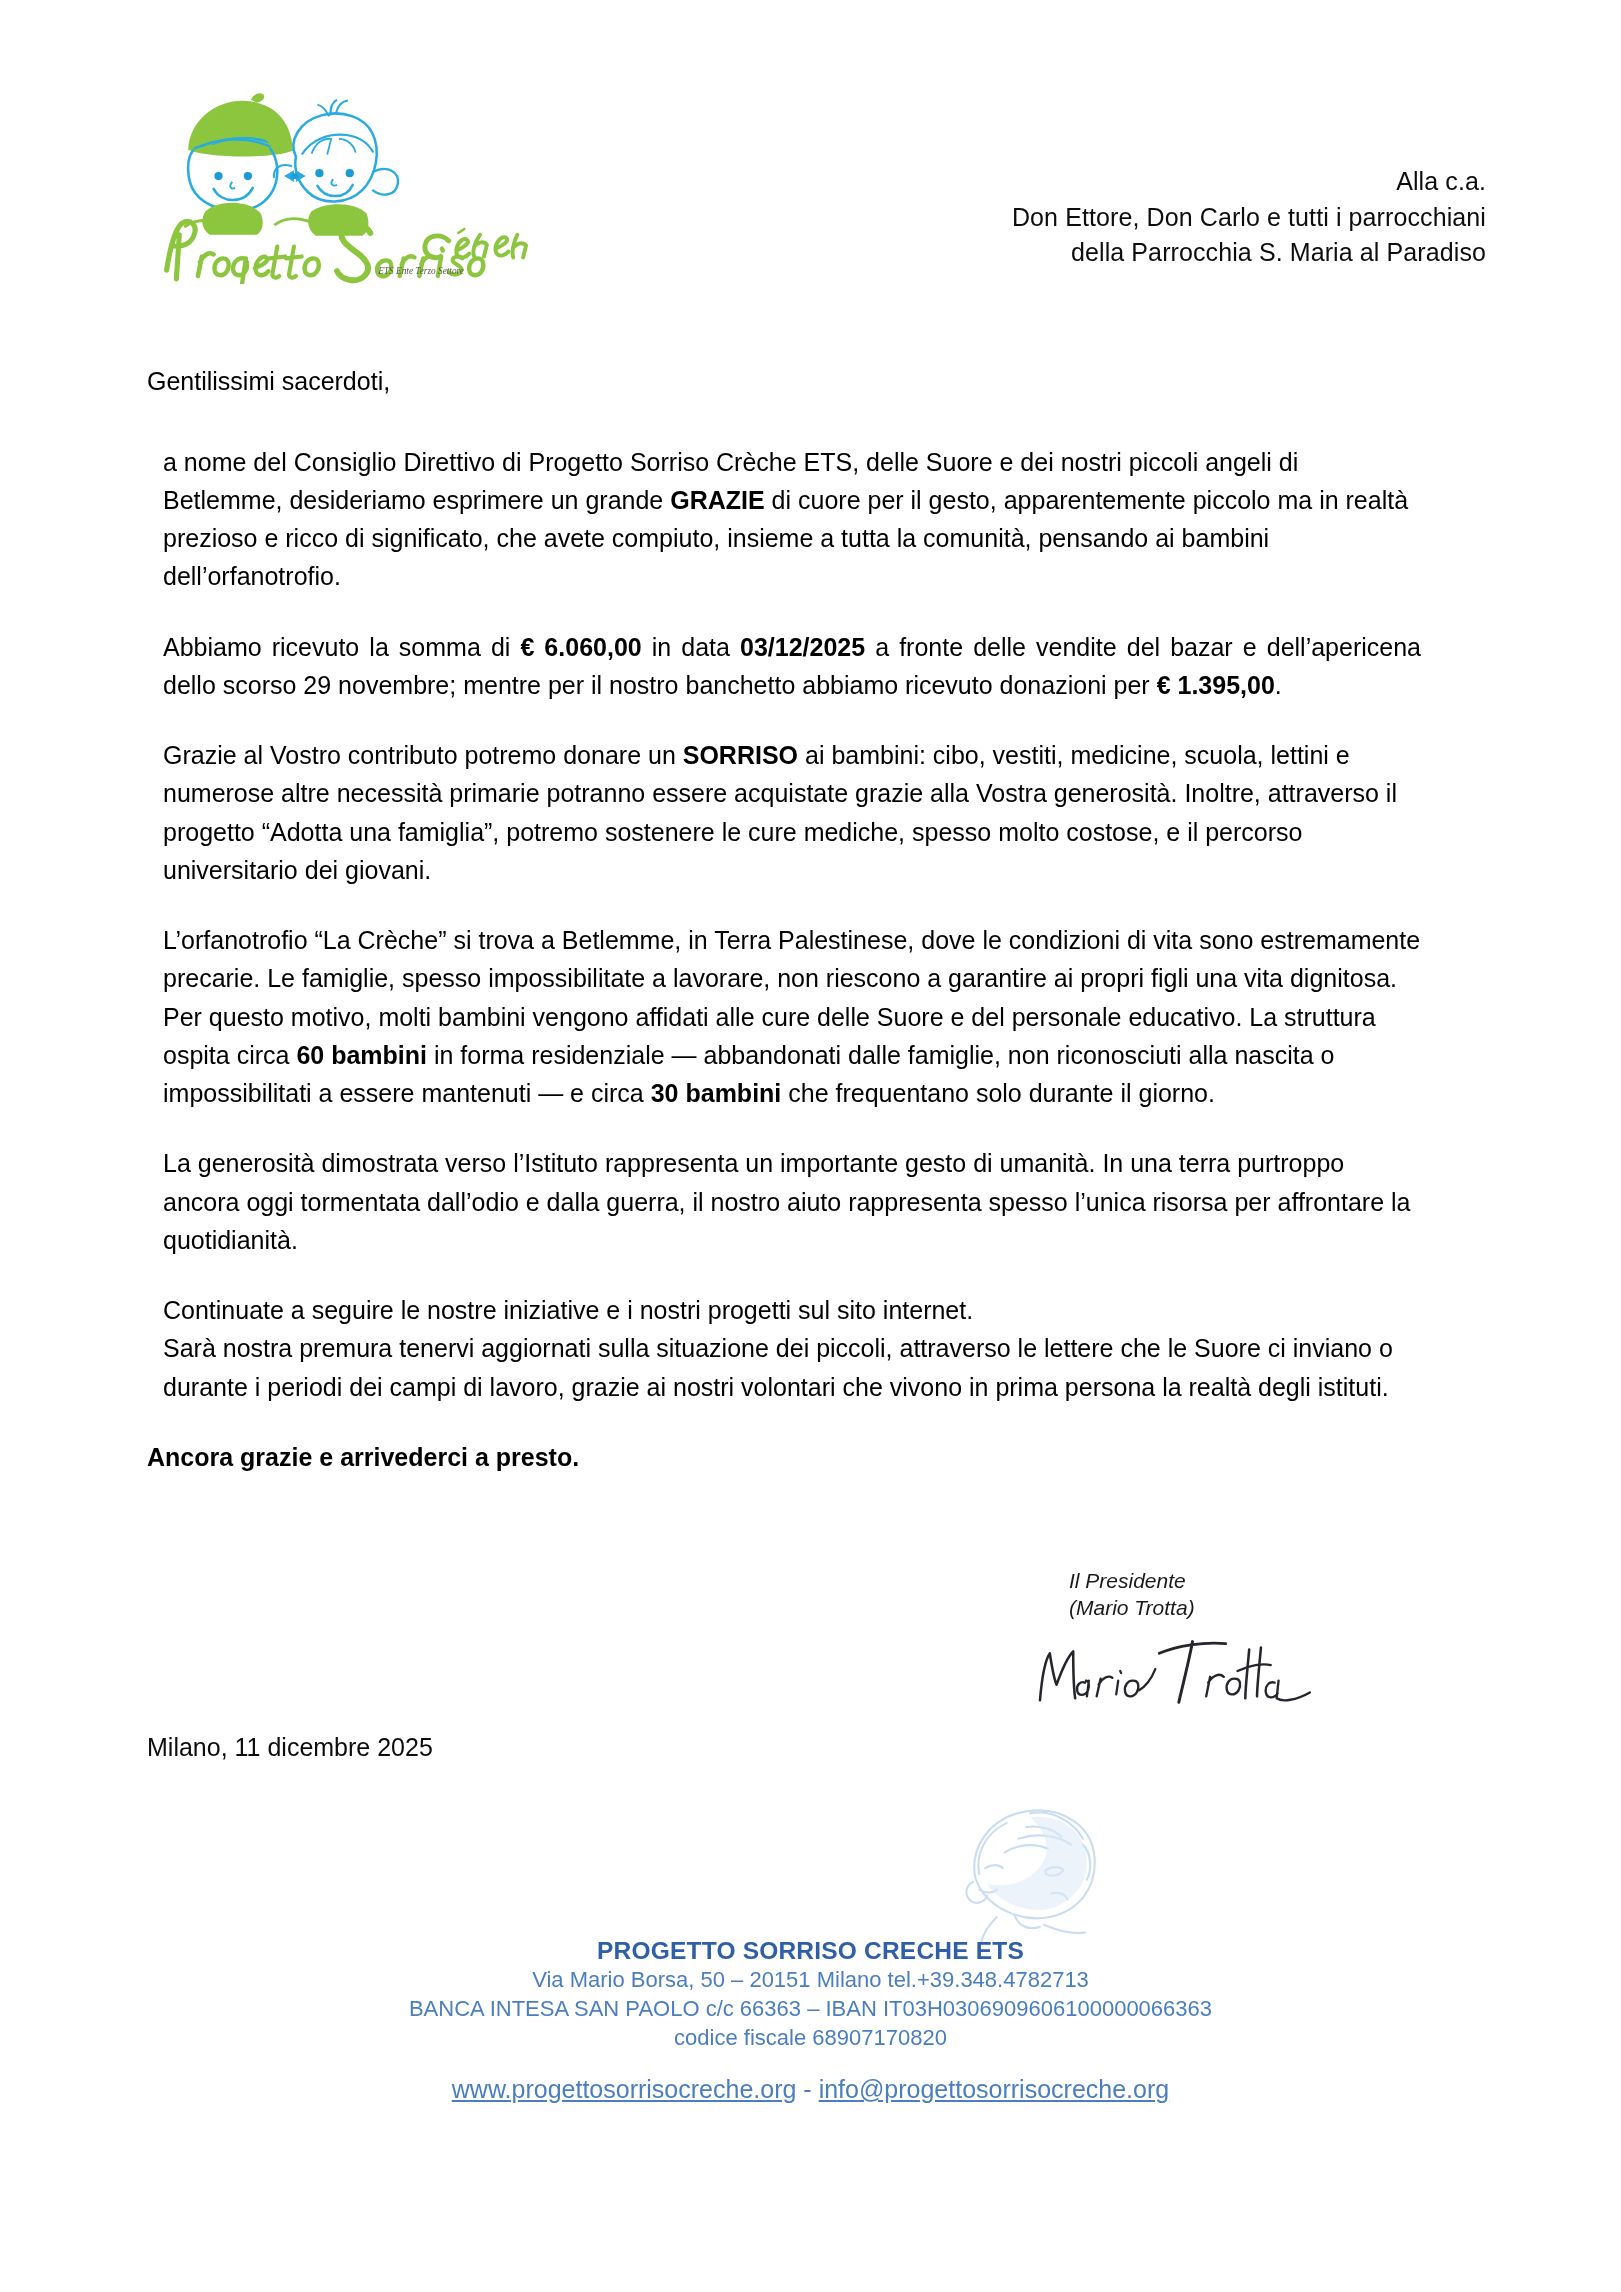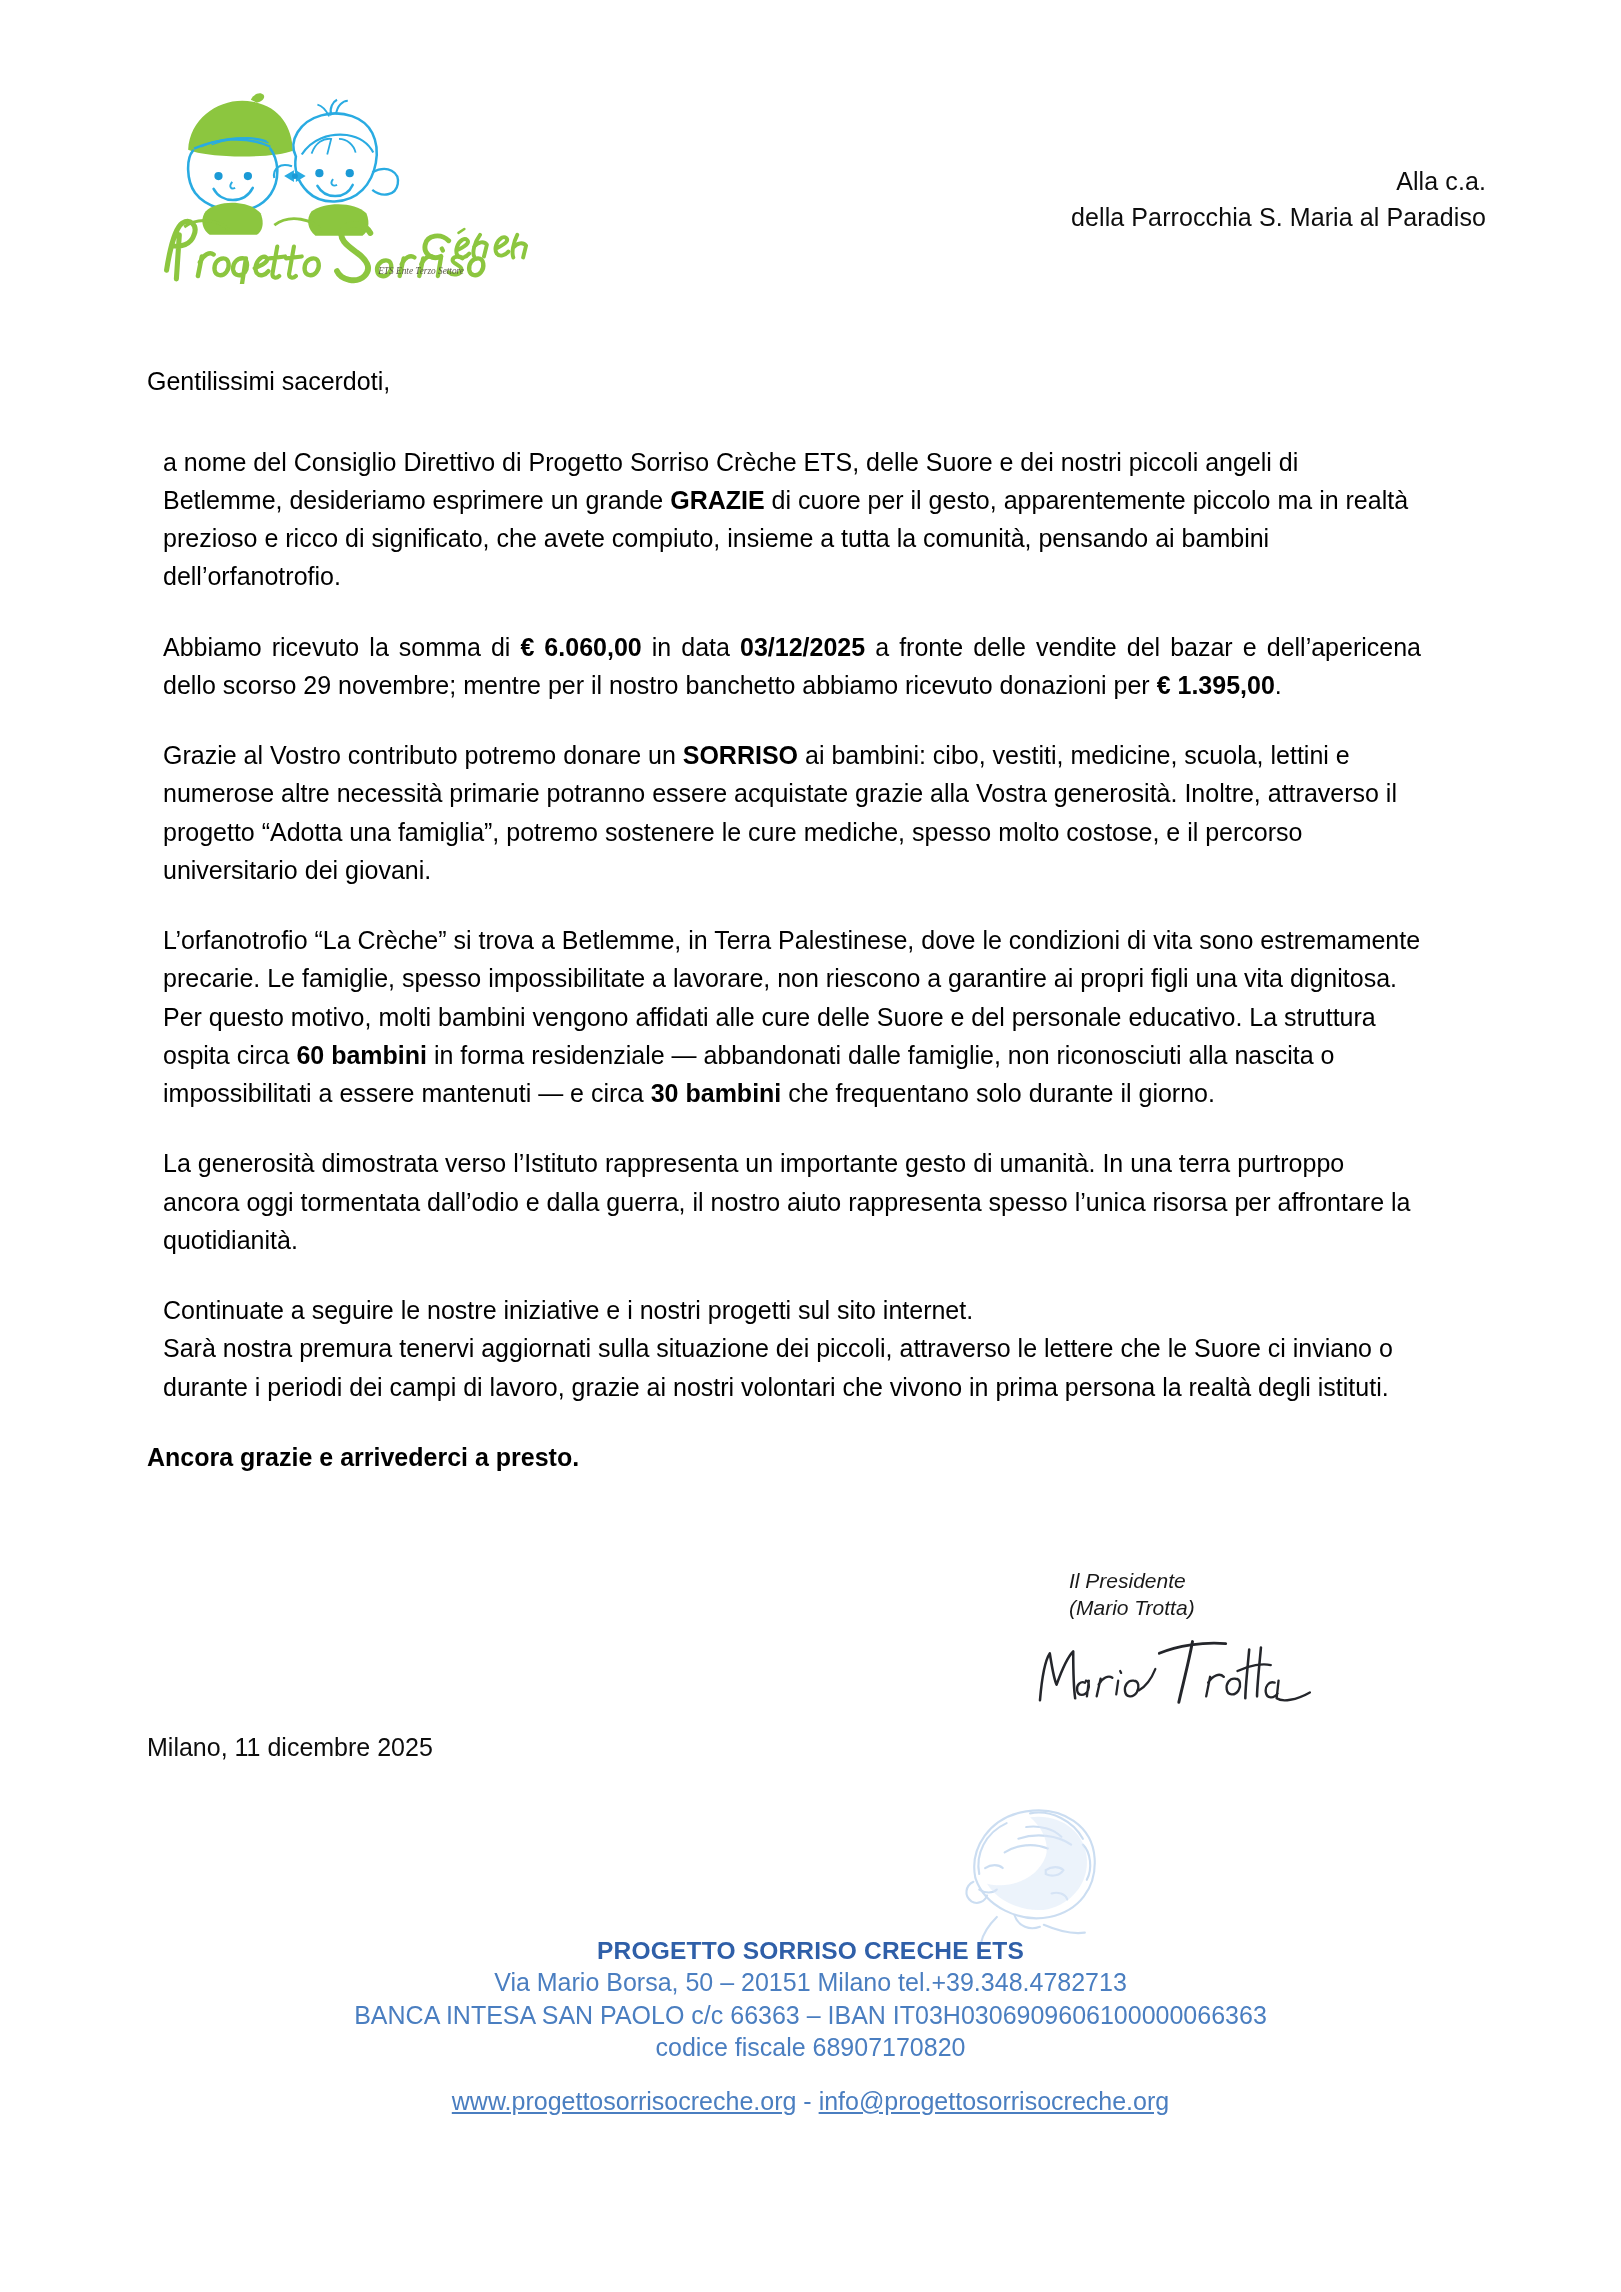--- a/index.html
+++ b/index.html
@@ -131,21 +131,21 @@
   }
   .footer-org {
     font-weight: bold;
     font-size: 24.5px;
     letter-spacing: 0.2px;
     color: #2f5fa8;
     line-height: 1.28;
     margin-top: 26px;
   }
   .footer-line {
-    font-size: 25px;
+    font-size: 22px;
     line-height: 1.30;
     color: #4a7ec0;
   }
   .footer-links {
     font-size: 25px;
     line-height: 1.40;
     margin-top: 20px;
     color: #4a7ec0;
   }
   .footer-links a {
@@ -244,20 +244,21 @@
           <path d="M356 174 C360 172 365 170 367 167 C369 164 366 161 362 163 C357 166 354 174 357 179 C360 183 366 181 369 177" stroke-width="4"></path>
           <path d="M378 160 C374 168 372 178 374 183 M374 173 C378 168 384 167 387 171 L384 183" stroke-width="4"></path>
         </g>
 
         <text x="236" y="200" font-family="'Liberation Serif', serif" font-style="italic" font-size="9.5" fill="#5a5a48">ETS Ente Terzo Settore</text>
       </svg>
     </div>
 
     <div class="addressee">
       <div>Alla c.a.</div>
+      <div>Don Ettore, Don Carlo e tutti i parrocchiani</div>
       <div>della Parrocchia S. Maria al Paradiso</div>
     </div>
   </div>
 
   <div class="body-wrap">
     <div class="salutation">Gentilissimi sacerdoti,</div>
 
     <p class="para" id="para-0"><span>a nome del Consiglio Direttivo di Progetto Sorriso Crèche ETS, delle Suore e dei nostri piccoli angeli di Betlemme, desideriamo esprimere un grande </span><b>GRAZIE</b><span> di cuore per il gesto, apparentemente piccolo ma in realtà prezioso e ricco di significato, che avete compiuto, insieme a tutta la comunità, pensando ai bambini dell’orfanotrofio.</span></p>
     <p class="para justify" id="para-1"><span>Abbiamo ricevuto la somma di </span><b>€ 6.060,00</b><span> in data </span><b>03/12/2025</b><span> a fronte delle vendite del bazar e dell’apericena dello scorso 29 novembre; mentre per il nostro banchetto abbiamo ricevuto donazioni per </span><b>€ 1.395,00</b><span>.</span></p>
     <p class="para" id="para-2"><span>Grazie al Vostro contributo potremo donare un </span><b>SORRISO</b><span> ai bambini: cibo, vestiti, medicine, scuola, lettini e numerose altre necessità primarie potranno essere acquistate grazie alla Vostra generosità. Inoltre, attraverso il progetto “Adotta una famiglia”, potremo sostenere le cure mediche, spesso molto costose, e il percorso universitario dei giovani.</span></p>

